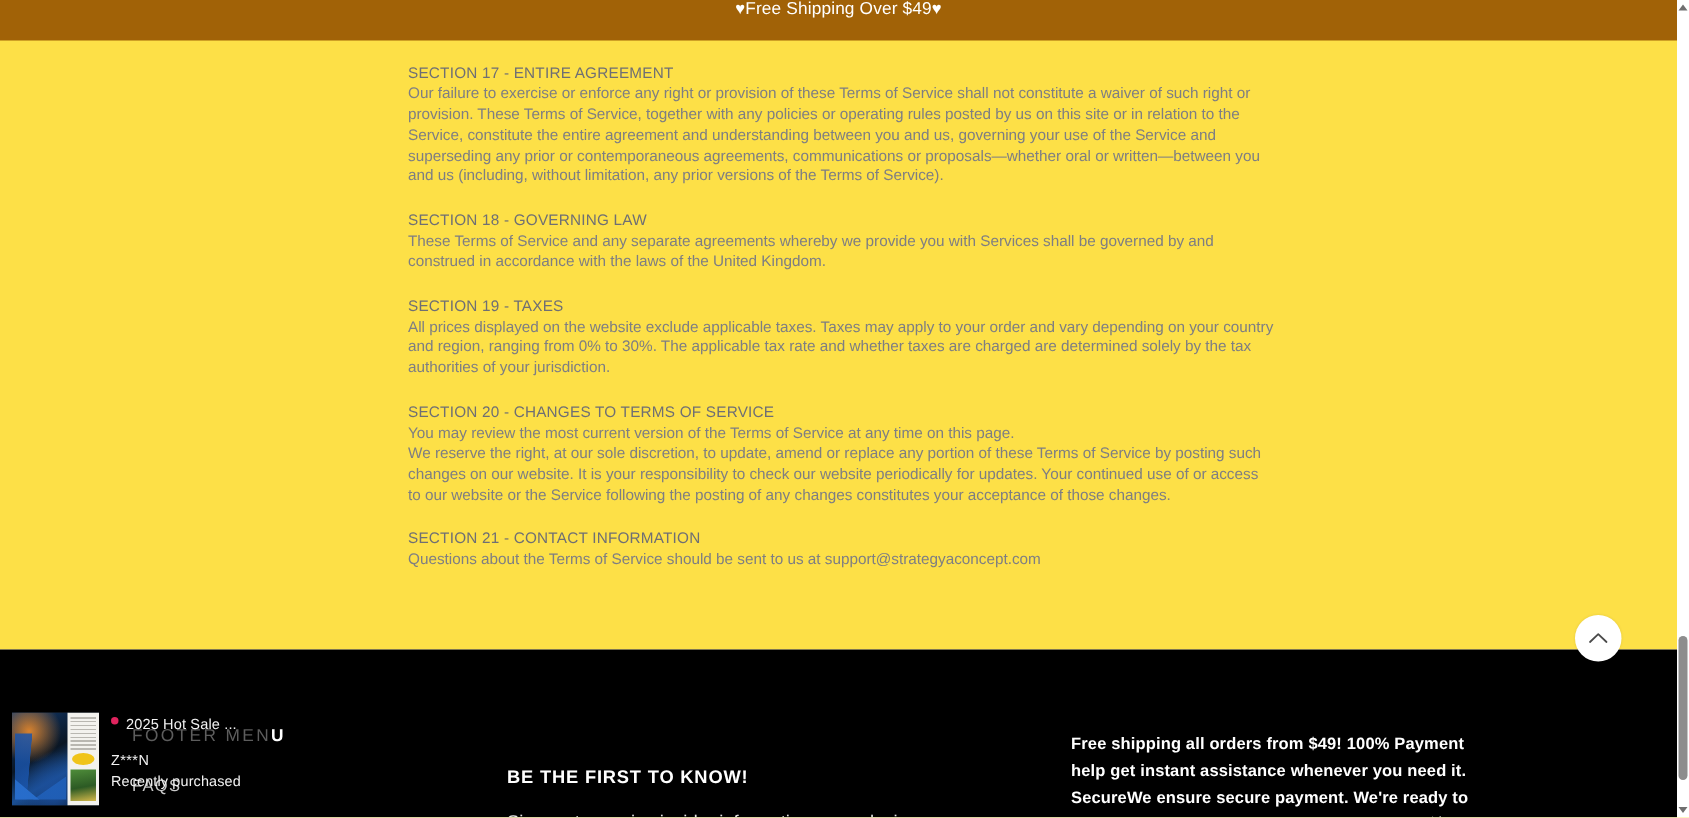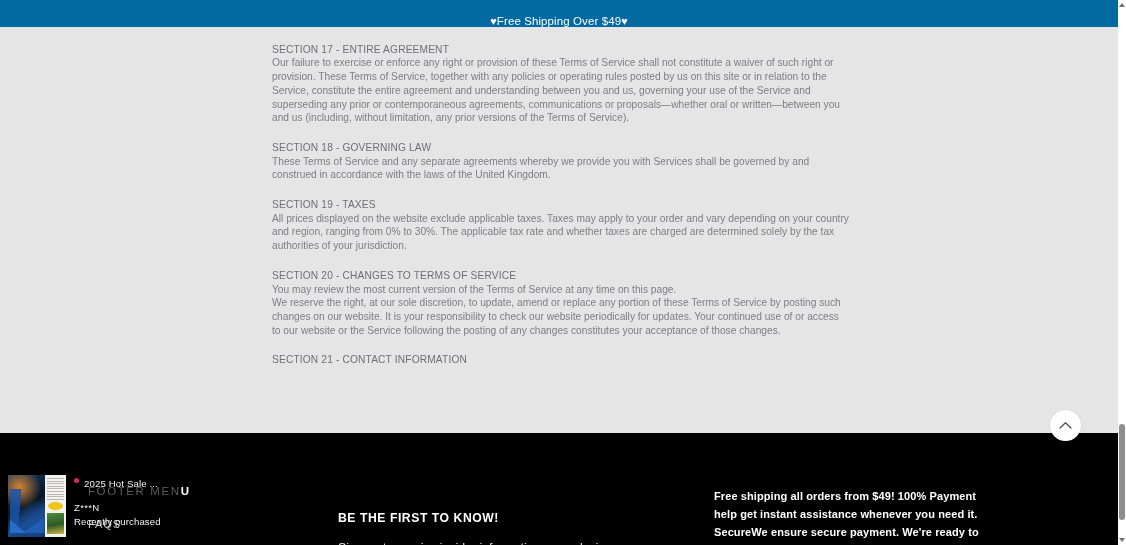--- a/index.html
+++ b/index.html
@@ -25,23 +25,23 @@
     background: #ffffff;
   }
 
   
   .announcement-bar {
     position: absolute;
     top: 0;
     left: 0;
     width: 1118px;
     height: 27px;
-    background: #0369a1;
+    background: #a16207;
     display: flex;
-    align-items: flex-end;
+    align-items: flex-start;
     justify-content: center;
     z-index: 40;
   }
   .announcement-text {
     color: #ffffff;
     font-size: 11.5px;
     letter-spacing: 0.1px;
     white-space: nowrap;
     font-family: "Liberation Sans", sans-serif;
   }
@@ -51,21 +51,21 @@
     line-height: 1;
   }
 
   
   .content {
     position: absolute;
     top: 0;
     left: 0;
     width: 1118px;
     height: 433px;
-    background: #e5e5e5;
+    background: #fde047;
     overflow: hidden;
   }
 
   .tos-body {
     position: absolute;
     left: 272px;
     top: 14px;
     width: 578px;
     color: #7e7e83;
     font-size: 10.2px;
@@ -360,20 +360,21 @@
       </div>
 
       <div class="section-block">
         <div class="section-heading">SECTION 20 - CHANGES TO TERMS OF SERVICE</div>
         <div class="section-para">You may review the most current version of the Terms of Service at any time on this page.</div>
         <div class="section-para">We reserve the right, at our sole discretion, to update, amend or replace any portion of these Terms of Service by posting such changes on our website. It is your responsibility to check our website periodically for updates. Your continued use of or access to our website or the Service following the posting of any changes constitutes your acceptance of those changes.</div>
       </div>
 
       <div class="section-block">
         <div class="section-heading">SECTION 21 - CONTACT INFORMATION</div>
+        <div class="section-para">Questions about the Terms of Service should be sent to us at support@strategyaconcept.com</div>
       </div>
 
     </div>
   </div>
 
   <div class="footer">
     <div class="footer-inner">
 
       <div class="footer-menu-col">
         <div class="footer-col-title"><span>FOOTER MEN</span><span class="last-letter">U</span></div>

